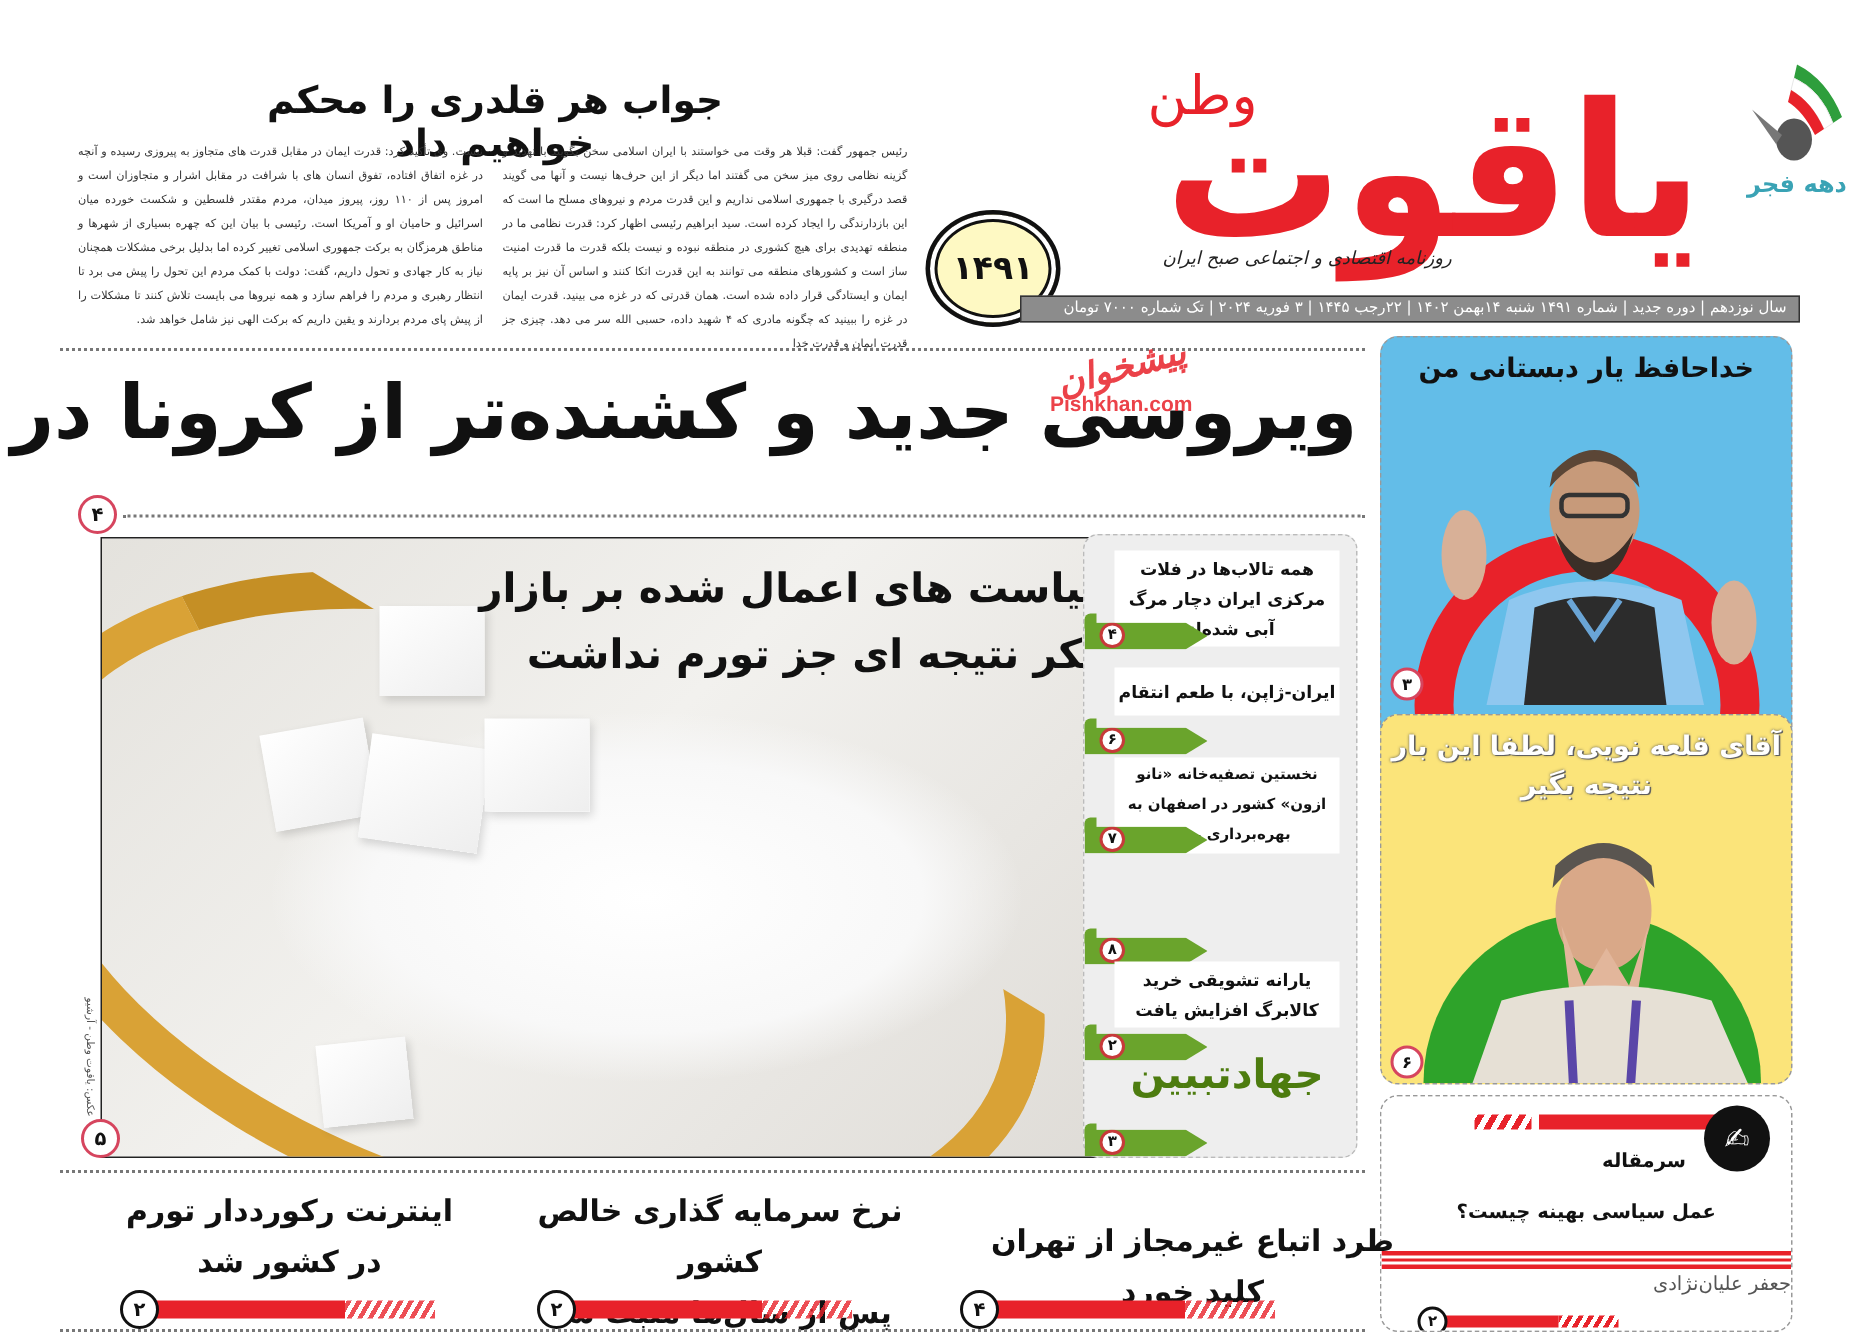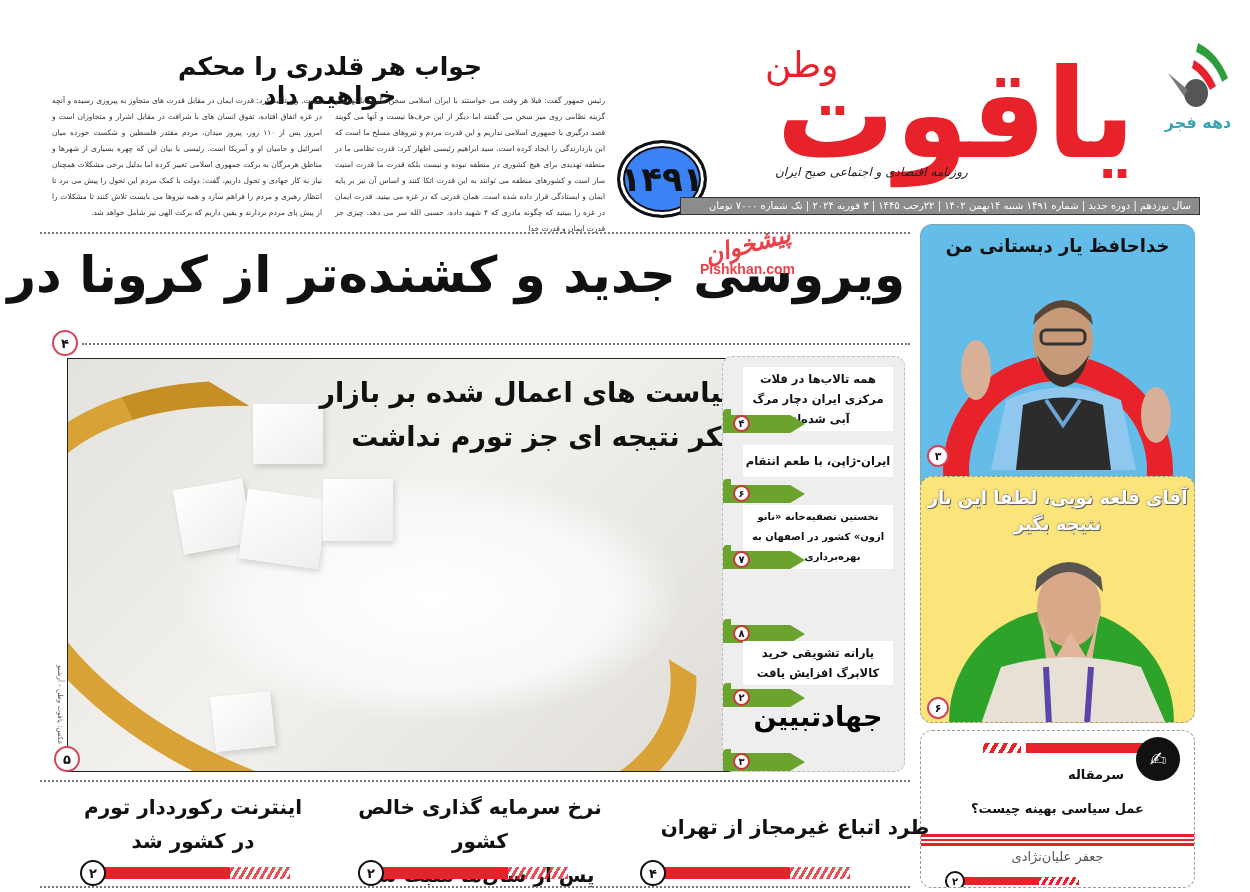--- a/index.html
+++ b/index.html
@@ -8,21 +8,21 @@
 
   .abs { position: absolute; }
 
   
   .masthead-logo { left: 735px; top: 40px; width: 440px; height: 150px; }
   .logo-main { position: absolute; right: 40px; top: 15px; font-family: "DejaVu Sans", sans-serif; font-weight: 900; font-size: 118px; line-height: 1; color: #e8222a; letter-spacing: -4px; transform: scaleY(1.05); }
   .logo-sub-red { position: absolute; left: 30px; top: 4px; font-weight: normal; font-size: 36px; color: #e8222a; }
   .logo-tagline { position: absolute; left: 40px; top: 125px; font-family: "DejaVu Serif", serif; font-style: italic; font-size: 12px; color: #222; }
   .emblem { right: 12px; top: 38px; width: 80px; height: 100px; }
   .infobar { left: 680px; top: 197px; width: 520px; height: 18px; background: #8c8c8c; border: 1px solid #333; color: #fff; font-size: 10px; line-height: 16px; text-align: right; padding-right: 8px; white-space: nowrap; overflow: hidden; }
-  .issue-stamp { left: 617px; top: 140px; width: 90px; height: 78px; border: 3px solid #111; border-radius: 50%; background: #3b82f6; display: flex; align-items: center; justify-content: center; font-size: 34px; font-weight: bold; box-shadow: inset 0 0 0 3px #fff, inset 0 0 0 5px #111; }
+  .issue-stamp { left: 617px; top: 140px; width: 90px; height: 78px; border: 3px solid #111; border-radius: 50%; background: #fef9c3; display: flex; align-items: center; justify-content: center; font-size: 22px; font-weight: bold; box-shadow: inset 0 0 0 3px #fff, inset 0 0 0 5px #111; }
 
   
   .leader-title { left: 160px; top: 52px; width: 340px; font-size: 25px; font-weight: 900; text-align: center; }
   .leader-col { top: 93px; width: 270px; font-size: 7.5px; line-height: 16px; text-align: justify; color: #333; }
   .leader-col.c1 { left: 335px; }
   .leader-col.c2 { left: 52px; }
 
   
   .dots { border-top: 2px dotted #777; height: 0; }
 
@@ -45,40 +45,40 @@
   .cube { position: absolute; background: linear-gradient(145deg, #ffffff, #eeeeee); box-shadow: 2px 3px 6px rgba(0,0,0,0.15); }
   .sugar-title { position: absolute; right: 18px; top: 12px; font-size: 27px; font-weight: 900; line-height: 44px; text-align: right; color: #111; }
   .photo-credit { left: 50px; top: 665px; width: 14px; font-size: 7px; color: #555; writing-mode: vertical-rl; }
 
   
   .newslist { left: 722px; top: 356px; width: 183px; height: 416px; background: #eeeeee; border: 1px dashed #bbb; border-radius: 10px; }
   .news-item { position: absolute; left: 20px; width: 150px; background: #fff; font-size: 11.5px; font-weight: bold; text-align: center; line-height: 20px; padding: 2px 2px; }
   .news-tab { position: absolute; left: 0; width: 82px; height: 18px; background: #6aa42c; clip-path: polygon(0 0, 82% 0, 100% 50%, 82% 100%, 0 100%); }
   .news-tab-stub { position: absolute; left: 0; width: 8px; height: 10px; background: #6aa42c; border-radius: 4px 0 0 0; }
   .news-tab .pn { position: absolute; left: 10px; top: 0; }
-  .jahad { position: absolute; left: 20px; top: 344px; width: 150px; text-align: center; font-size: 27px; color: #000000; font-weight: bold; letter-spacing: 1px; }
+  .jahad { position: absolute; left: 20px; top: 344px; width: 150px; text-align: center; font-size: 27px; color: #4d7c0f; font-weight: bold; letter-spacing: 1px; }
 
   
   .rbox { left: 920px; width: 275px; border: 1px dashed #999; border-radius: 12px; overflow: hidden; }
   .box-blue { top: 224px; height: 309px; background: #63bde8; }
   .box-yellow { top: 476px; height: 247px; background: #fbe47a; }
   .box-editorial { top: 730px; height: 158px; background: #fff; }
   .rbox-title { position: absolute; right: 0; left: 0; top: 8px; text-align: center; font-size: 18px; font-weight: 900; color: #111; line-height: 26px; }
   .box-yellow .rbox-title { color: #fff; text-shadow: 0 0 2px #555, 1px 1px 0 #666; }
   .arc { position: absolute; border-radius: 50% 50% 0 0; }
   .person { position: absolute; }
 
   
   .ed-badge { position: absolute; right: 14px; top: 6px; width: 44px; height: 44px; background: #111; border-radius: 50%; color: #fff; display: flex; align-items: center; justify-content: center; font-size: 20px; }
   .ed-stripe { position: absolute; height: 10px; background: #e8222a; }
   .ed-label { position: absolute; right: 70px; top: 36px; font-size: 13px; font-weight: bold; }
   .ed-title { position: absolute; right: 0; left: 0; top: 70px; text-align: center; font-size: 13px; font-weight: bold; }
   .ed-lines { position: absolute; left: 0; right: 0; top: 103px; height: 12px; border-top: 3px solid #e8222a; border-bottom: 3px solid #e8222a; }
   .ed-lines::after { content: ""; position: absolute; left: 0; right: 0; top: 2px; height: 2px; background: #e8222a; }
-  .ed-author { position: absolute; right: 0; left: 0; top: 118px; text-align: center; font-size: 13px; color: #555; }
+  .ed-author { position: absolute; right: 0; left: 0; top: 118px; text-align: right; font-size: 13px; color: #555; }
 
   
   .bottom-item { top: 790px; width: 270px; text-align: center; font-size: 20px; font-weight: 900; line-height: 34px; }
   .bottom-bar { top: 862px; height: 22px; }
   .bottom-bar .bar { position: absolute; left: 20px; top: 5px; width: 130px; height: 12px; background: #e8222a; }
   .bottom-bar .hatch { position: absolute; left: 150px; top: 5px; width: 60px; height: 12px;
     background: repeating-linear-gradient(-60deg, #e8222a 0 3px, transparent 3px 6px); opacity: 0.8; }
   .bottom-bar .pn { position: absolute; left: 0; top: -2px; border-color: #111; }
 
   .bottom-dots { left: 40px; top: 886px; width: 870px; }
@@ -220,20 +220,21 @@
   <div class="ed-author">جعفر علیان‌نژادی</div>
   <div class="abs" style="left:38px; top:146px; width:80px; height:8px; background:#e8222a;"></div>
   <div class="abs" style="left:118px; top:146px; width:40px; height:8px; background:repeating-linear-gradient(-60deg,#e8222a 0 3px,transparent 3px 6px);"></div>
   <div class="abs pn" style="left:24px; top:140px; width:20px; height:20px; font-size:10px; border-color:#111;">۲</div>
 </div>
 
 <div class="abs dots" style="left:40px; top:780px; width:870px;"></div>
 
 <div class="abs bottom-item" style="left:660px;margin-top:20px;">
   <div>طرد اتباع غیرمجاز از تهران</div>
+  <div>کلید خورد</div>
 </div>
 <div class="abs bottom-bar" style="left:640px; width:220px;">
   <div class="bar"></div>
   <div class="hatch"></div>
   <div class="pn">۴</div>
 </div>
 
 <div class="abs bottom-item" style="left:345px;">
   <div>نرخ سرمایه گذاری خالص کشور</div>
   <div>پس از سال‌ها مثبت شد</div>

